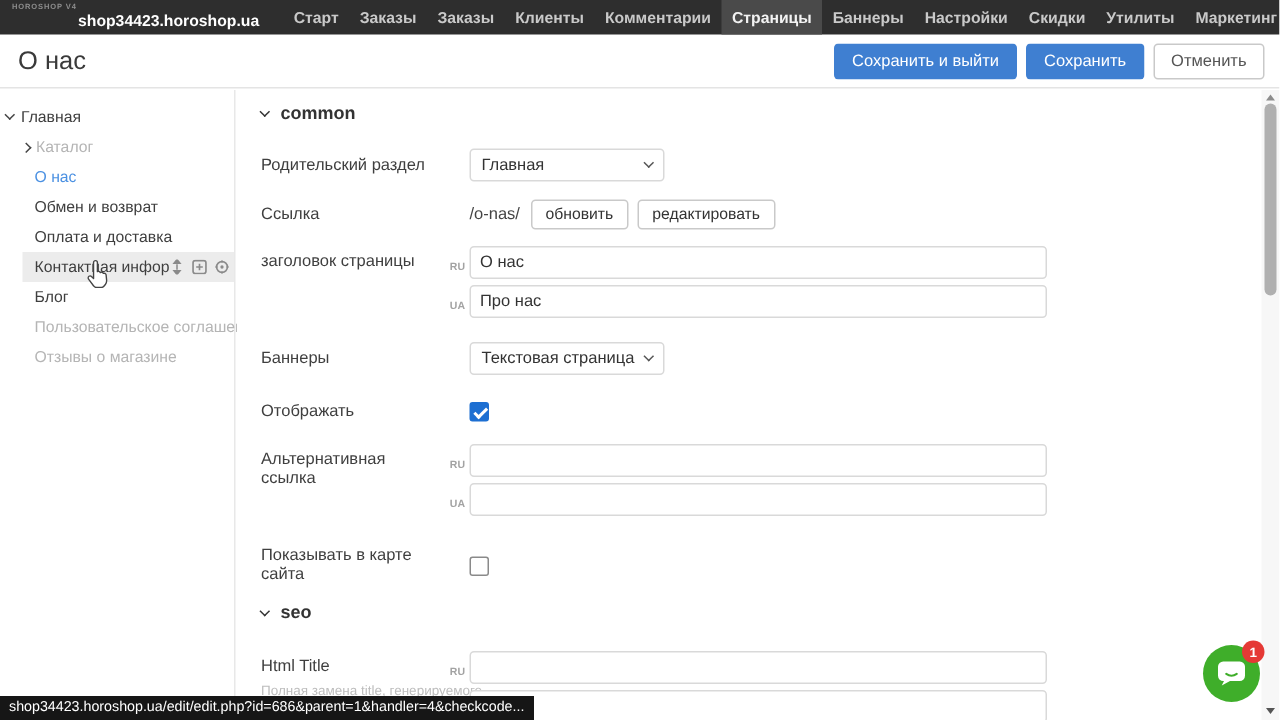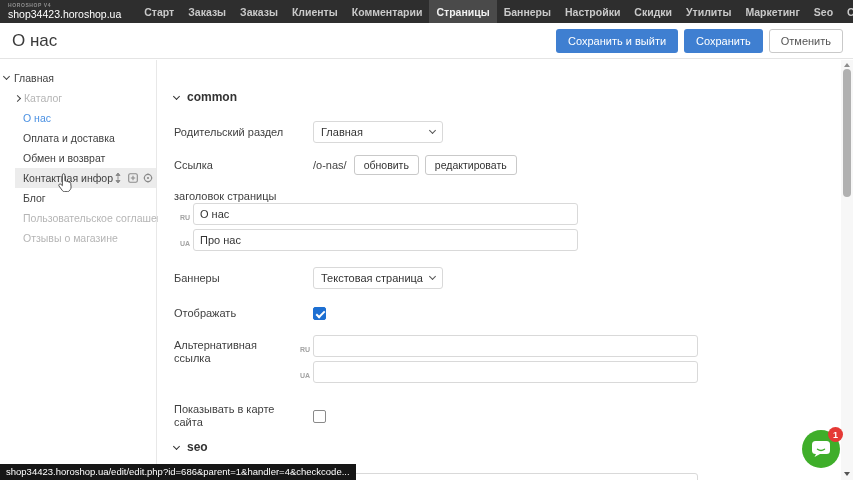--- a/index.html
+++ b/index.html
@@ -4,21 +4,21 @@
 <style>
   * { margin:0; padding:0; box-sizing:border-box; }
   html,body { width:853px; height:480px; overflow:hidden; background:#fff;
     font-family:"Liberation Sans", sans-serif; position:relative; }
 
   
   .topbar { position:absolute; top:0; left:0; right:0; height:23px; background:#2e2e2e;
     display:flex; align-items:center; z-index:10; }
   .brand { padding:0 10px 0 8px; line-height:1; cursor:pointer; }
   .brand-top { font-size:5px; color:#8f8f8f; font-weight:bold; letter-spacing:.6px; }
-  .brand-main { font-size:10.5px; color:#fff; font-weight:normal; margin-top:1px; white-space:nowrap; }
+  .brand-main { font-size:10.5px; color:#fff; font-weight:bold; margin-top:1px; white-space:nowrap;margin-left:44px; }
   .nav { display:flex; height:100%; align-items:center; margin-left:6px; }
   .nav-item { padding:0 7px; height:100%; display:flex; align-items:center; color:#c9c9c9;
     font-size:10.5px; font-weight:bold; cursor:pointer; white-space:nowrap; }
   .nav-item.active { background:#4a4a4a; color:#f2f2f2; }
 
   
   .header { position:absolute; top:23px; left:0; right:0; height:36px; background:#fff;
     border-bottom:1px solid #e4e4e4; display:flex; align-items:center; z-index:5; }
   .page-title { margin-left:12px; font-size:17px; color:#3a3a3a; }
   .header-buttons { margin-left:auto; margin-right:10px; display:flex; gap:6px; }
@@ -40,21 +40,21 @@
   .chev-right { width:5px; height:5px; border-right:1.4px solid #444; border-bottom:1.4px solid #444;
     transform:rotate(-45deg); margin:0 4px 0 0; flex-shrink:0; }
   .muted { color:#b5b5b5; }
   .sel { color:#4a90e2; }
   .tree-row.hovered { background:#ececec; margin-left:15px; padding-left:8px; }
   .row-icons { margin-left:auto; margin-right:7px; display:flex; align-items:center; gap:5px; }
   .row-icons svg { display:block; cursor:pointer; }
 
   
   .main { position:absolute; top:60px; left:158px; right:12px; bottom:0; background:#fff;
-    overflow:hidden; padding:30px 0 0 16px; }
+    overflow:hidden; padding:8px 0 0 16px; }
   .section-head { display:flex; align-items:center; font-weight:bold; font-size:12px; color:#333;
     height:14px; cursor:pointer; }
   .section-head .chev-down { margin:-2px 8px 0 0; border-color:#333; }
   .frow { display:flex; align-items:center; }
   .frow.top { align-items:flex-start; }
   .flabel { width:120px; font-size:11px; color:#3f3f3f; flex-shrink:0; line-height:13px; }
   .frow.top .flabel { padding-top:4px; }
   .fhint { font-size:9px; color:#bdbdbd; white-space:nowrap; margin-top:3px; }
   .lang { width:16px; font-size:7px; color:#a3a3a3; text-align:right; margin-right:3px;
     font-weight:bold; flex-shrink:0; padding-top:1px; }
@@ -74,21 +74,21 @@
   input[type=checkbox] { appearance:none; -webkit-appearance:none; width:13px; height:13px;
     border:1px solid #8a8a8a; border-radius:2px; background:#fff; cursor:pointer; }
   input[type=checkbox]:checked { background:#1d6fd2; border-color:#1d6fd2; }
   input[type=checkbox]:checked::after { content:""; display:block; width:3px; height:7px;
     border:solid #fff; border-width:0 2px 2px 0; transform:rotate(45deg); margin:1px 0 0 4px; }
 
   
   .mb-sec1 { margin-bottom:17px; }
   .mb-r1 { margin-bottom:12px; }
   .mb-r2 { margin-bottom:11px; }
-  .mb-r3 { margin-bottom:16px;flex-direction:column; }
+  .mb-r3 { margin-bottom:16px; }
   .mb-r4 { margin-bottom:18px; }
   .mb-r5 { margin-bottom:15px; }
   .mb-r6 { margin-bottom:11px; }
   .mb-r7 { margin-bottom:20px; }
   .mb-sec2 { margin-bottom:19px; }
 
   
   .scrollbar { position:absolute; right:0; top:60px; bottom:0; width:12px; background:#f7f7f7; z-index:20; }
   .sb-up { position:absolute; top:3px; left:3px; width:0; height:0;
     border-left:3px solid transparent; border-right:3px solid transparent; border-bottom:4px solid #8c8c8c; }
@@ -152,24 +152,24 @@
     <span>Главная</span>
   </div>
   <div class="tree-row lvl1 has-chev">
     <span class="chev-right"></span>
     <span class="muted">Каталог</span>
   </div>
   <div class="tree-row lvl1">
     <span class="sel">О нас</span>
   </div>
   <div class="tree-row lvl1">
+    <span>Обмен и возврат</span>
+  </div>
+  <div class="tree-row lvl1">
     <span>Оплата и доставка</span>
-  </div>
-  <div class="tree-row lvl1">
-    <span>Обмен и возврат</span>
   </div>
   <div class="tree-row hovered">
     <span>Контактная инфор</span>
     <span class="row-icons">
       <svg width="10" height="10" viewBox="0 0 10 10">
           <path d="M5 0 7 2.5H3zM5 10 3 7.5h4zM5 3.2v3.6" stroke="#8a8a8a" fill="#8a8a8a" stroke-width="1"></path>
         </svg>
       <svg width="10" height="10" viewBox="0 0 10 10">
           <rect x="0.7" y="0.7" width="8.6" height="8.6" rx="1.5" fill="none" stroke="#8a8a8a" stroke-width="1.1"></rect>
           <path d="M5 2.8v4.4M2.8 5h4.4" stroke="#8a8a8a" stroke-width="1.1"></path>

